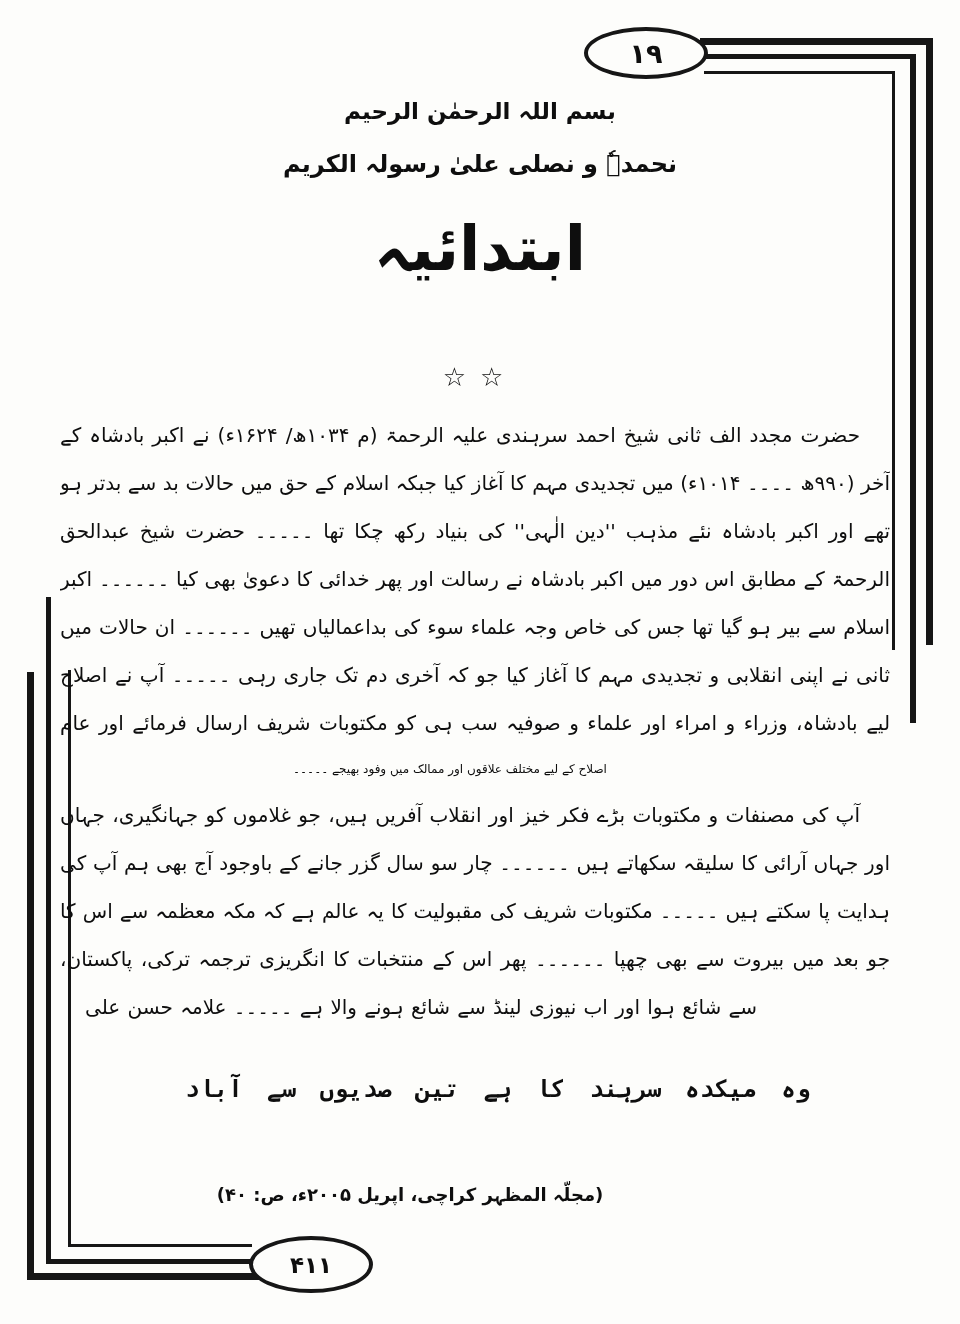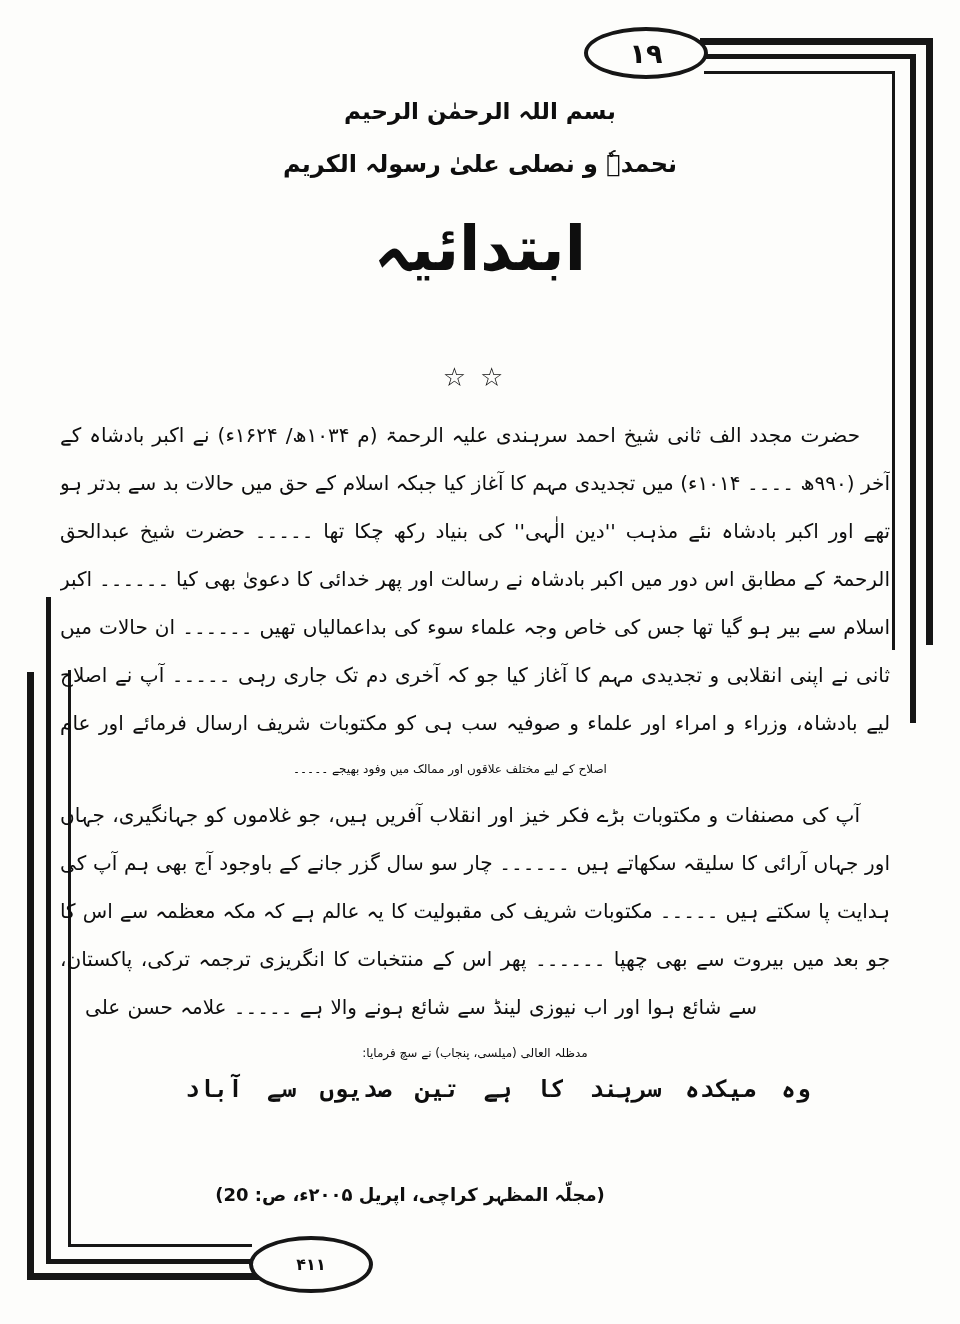--- a/index.html
+++ b/index.html
@@ -54,21 +54,21 @@
   </div>
 
   <div class="vline" style="top:672px; left:27px; width:7px; height:608px;"></div>
   <div class="vline" style="top:597px; left:46px; width:5px; height:667px;"></div>
   <div class="vline" style="top:670px; left:68px; width:3px; height:577px;"></div>
   <div class="hline" style="top:1273px; left:27px; width:233px; height:7px;"></div>
   <div class="hline" style="top:1259px; left:46px; width:210px; height:5px;"></div>
   <div class="hline" style="top:1244px; left:68px; width:184px; height:3px;"></div>
 
   <div class="oval" style="left:249px; top:1236px; width:124px; height:57px;">
-    <span style="font-size:16px;">۴۱۱</span>
+    <span style="font-size:23px;">۴۱۱</span>
   </div>
 
   <div class="centerline bismillah" style="top:98px;">بسم اللہ الرحمٰن الرحیم</div>
   <div class="centerline page-title" style="top:212px;">ابتدائیہ</div>
 
   <div class="centerline bismillah" style="top:150px; font-size:24px;">نحمدہٗ و نصلی علیٰ رسولہ الکریم</div>
   <div class="centerline stars" style="top:362px;">☆☆</div>
 
   <div class="jline body-line indent" style="top:412px;">حضرت مجدد الف ثانی شیخ احمد سرہندی علیہ الرحمۃ (م ۱۰۳۴ھ/ ۱۶۲۴ء) نے اکبر بادشاہ کے دور</div>
   <div class="jline body-line" style="top:460px;">آخر (۹۹۰ھ ۔۔۔۔ ۱۰۱۴ء) میں تجدیدی مہم کا آغاز کیا جبکہ اسلام کے حق میں حالات بد سے بدتر ہو چکے</div>
@@ -77,19 +77,18 @@
   <div class="jline body-line" style="top:604px;">اسلام سے بیر ہو گیا تھا جس کی خاص وجہ علماء سوء کی بداعمالیاں تھیں ۔۔۔۔۔۔ ان حالات میں حضرت مجدد الف</div>
   <div class="jline body-line" style="top:652px;">ثانی نے اپنی انقلابی و تجدیدی مہم کا آغاز کیا جو کہ آخری دم تک جاری رہی ۔۔۔۔۔ آپ نے اصلاح حال کے</div>
   <div class="jline body-line" style="top:700px;">لیے بادشاہ، وزراء و امراء اور علماء و صوفیہ سب ہی کو مکتوبات شریف ارسال فرمائے اور عام مسلمانوں کی</div>
   <div class="cline" style="top:746px; left:170px; width:560px;">اصلاح کے لیے مختلف علاقوں اور ممالک میں وفود بھیجے ۔۔۔۔۔</div>
 
   <div class="jline body-line indent" style="top:792px;">آپ کی مصنفات و مکتوبات بڑے فکر خیز اور انقلاب آفریں ہیں، جو غلاموں کو جہانگیری، جہاں بانی</div>
   <div class="jline body-line" style="top:840px;">اور جہاں آرائی کا سلیقہ سکھاتے ہیں ۔۔۔۔۔۔ چار سو سال گزر جانے کے باوجود آج بھی ہم آپ کی تعلیمات سے</div>
   <div class="jline body-line" style="top:888px;">ہدایت پا سکتے ہیں ۔۔۔۔۔ مکتوبات شریف کی مقبولیت کا یہ عالم ہے کہ مکہ معظمہ سے اس کا عربی ترجمہ شائع ہوا</div>
   <div class="jline body-line" style="top:936px;">جو بعد میں بیروت سے بھی چھپا ۔۔۔۔۔۔ پھر اس کے منتخبات کا انگریزی ترجمہ ترکی، پاکستان، بنگلہ دیش وغیرہ</div>
   <div class="jline" style="top:984px; left:85px; width:672px;">سے شائع ہوا اور اب نیوزی لینڈ سے شائع ہونے والا ہے ۔۔۔۔۔ علامہ حسن علی رضوی بریلوی</div>
-  <div class="cline" style="top:1030px; left:250px; width:450px;">مدظلہ العالی (میلسی، پنجاب) نے سچ فرمایا:</div>
 
   <div class="poem" style="top:1066px; left:185px; width:625px;">وہ میکدہ سرہند کا ہے تین صدیوں سے آباد</div>
 
-  <div class="cline citation" style="top:1172px; left:150px; width:520px;">(مجلّہ المظہر کراچی، اپریل ۲۰۰۵ء، ص: 20)</div>
+  <div class="cline citation" style="top:1172px; left:150px; width:520px;">(مجلّہ المظہر کراچی، اپریل ۲۰۰۵ء، ص: ۴۰)</div>
 
 </div>
 
 </body></html>

